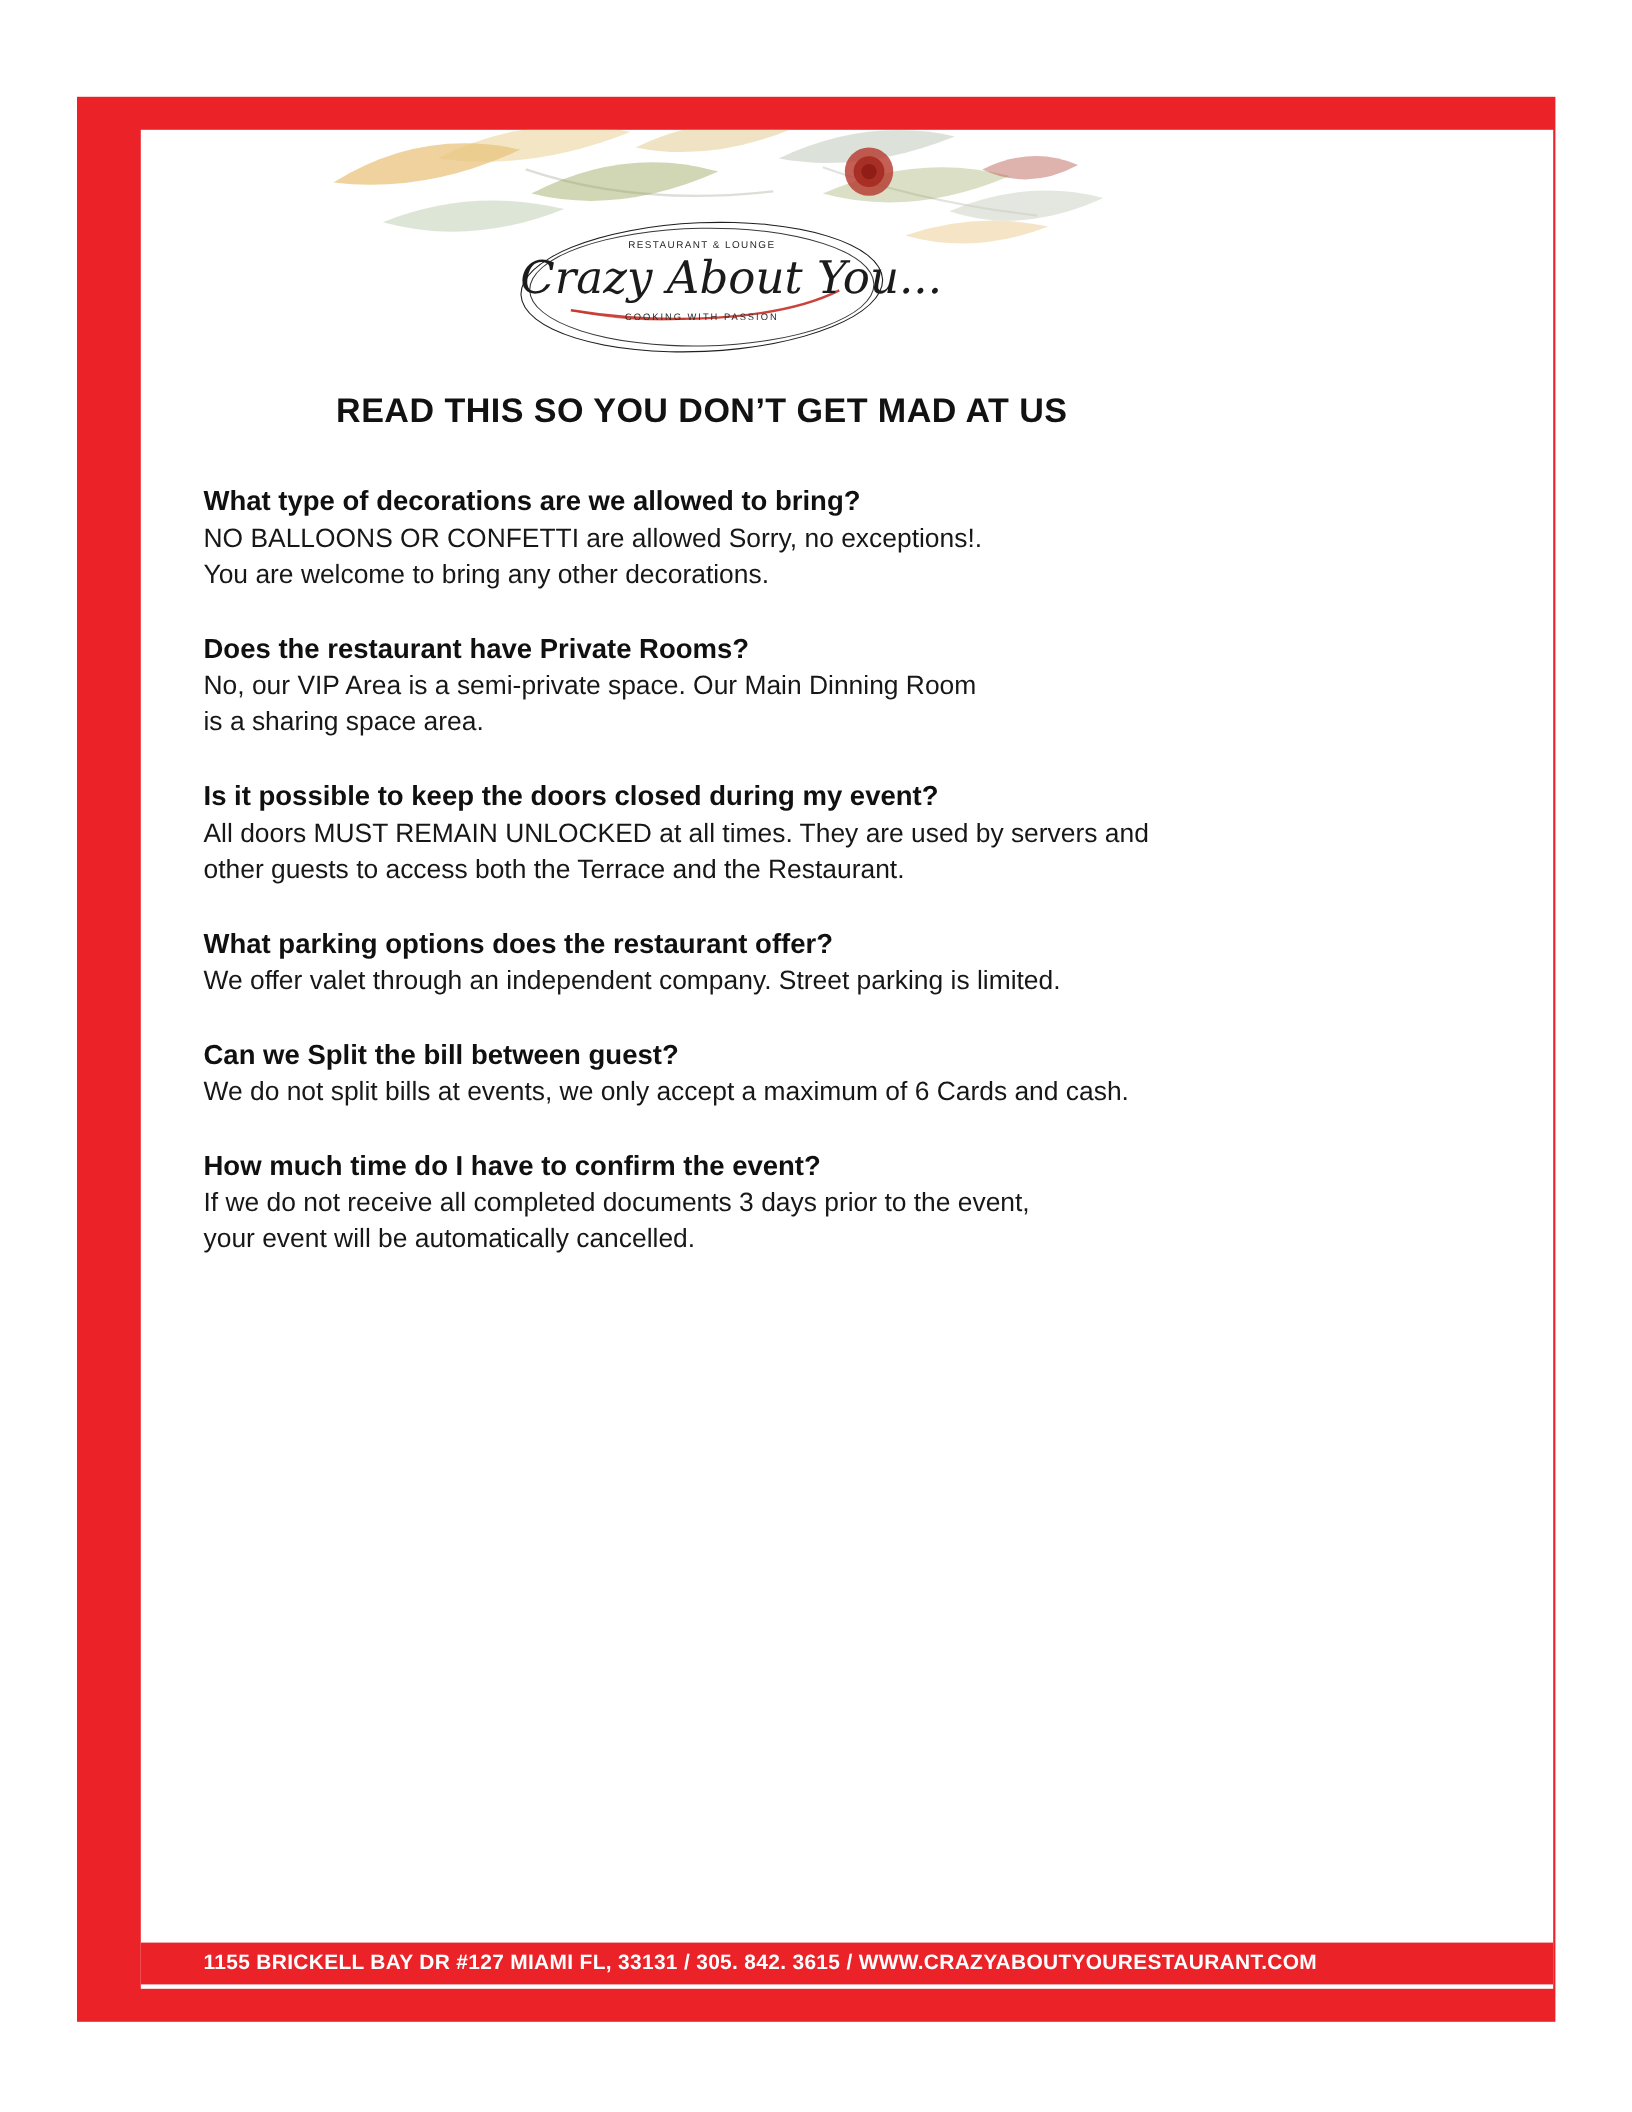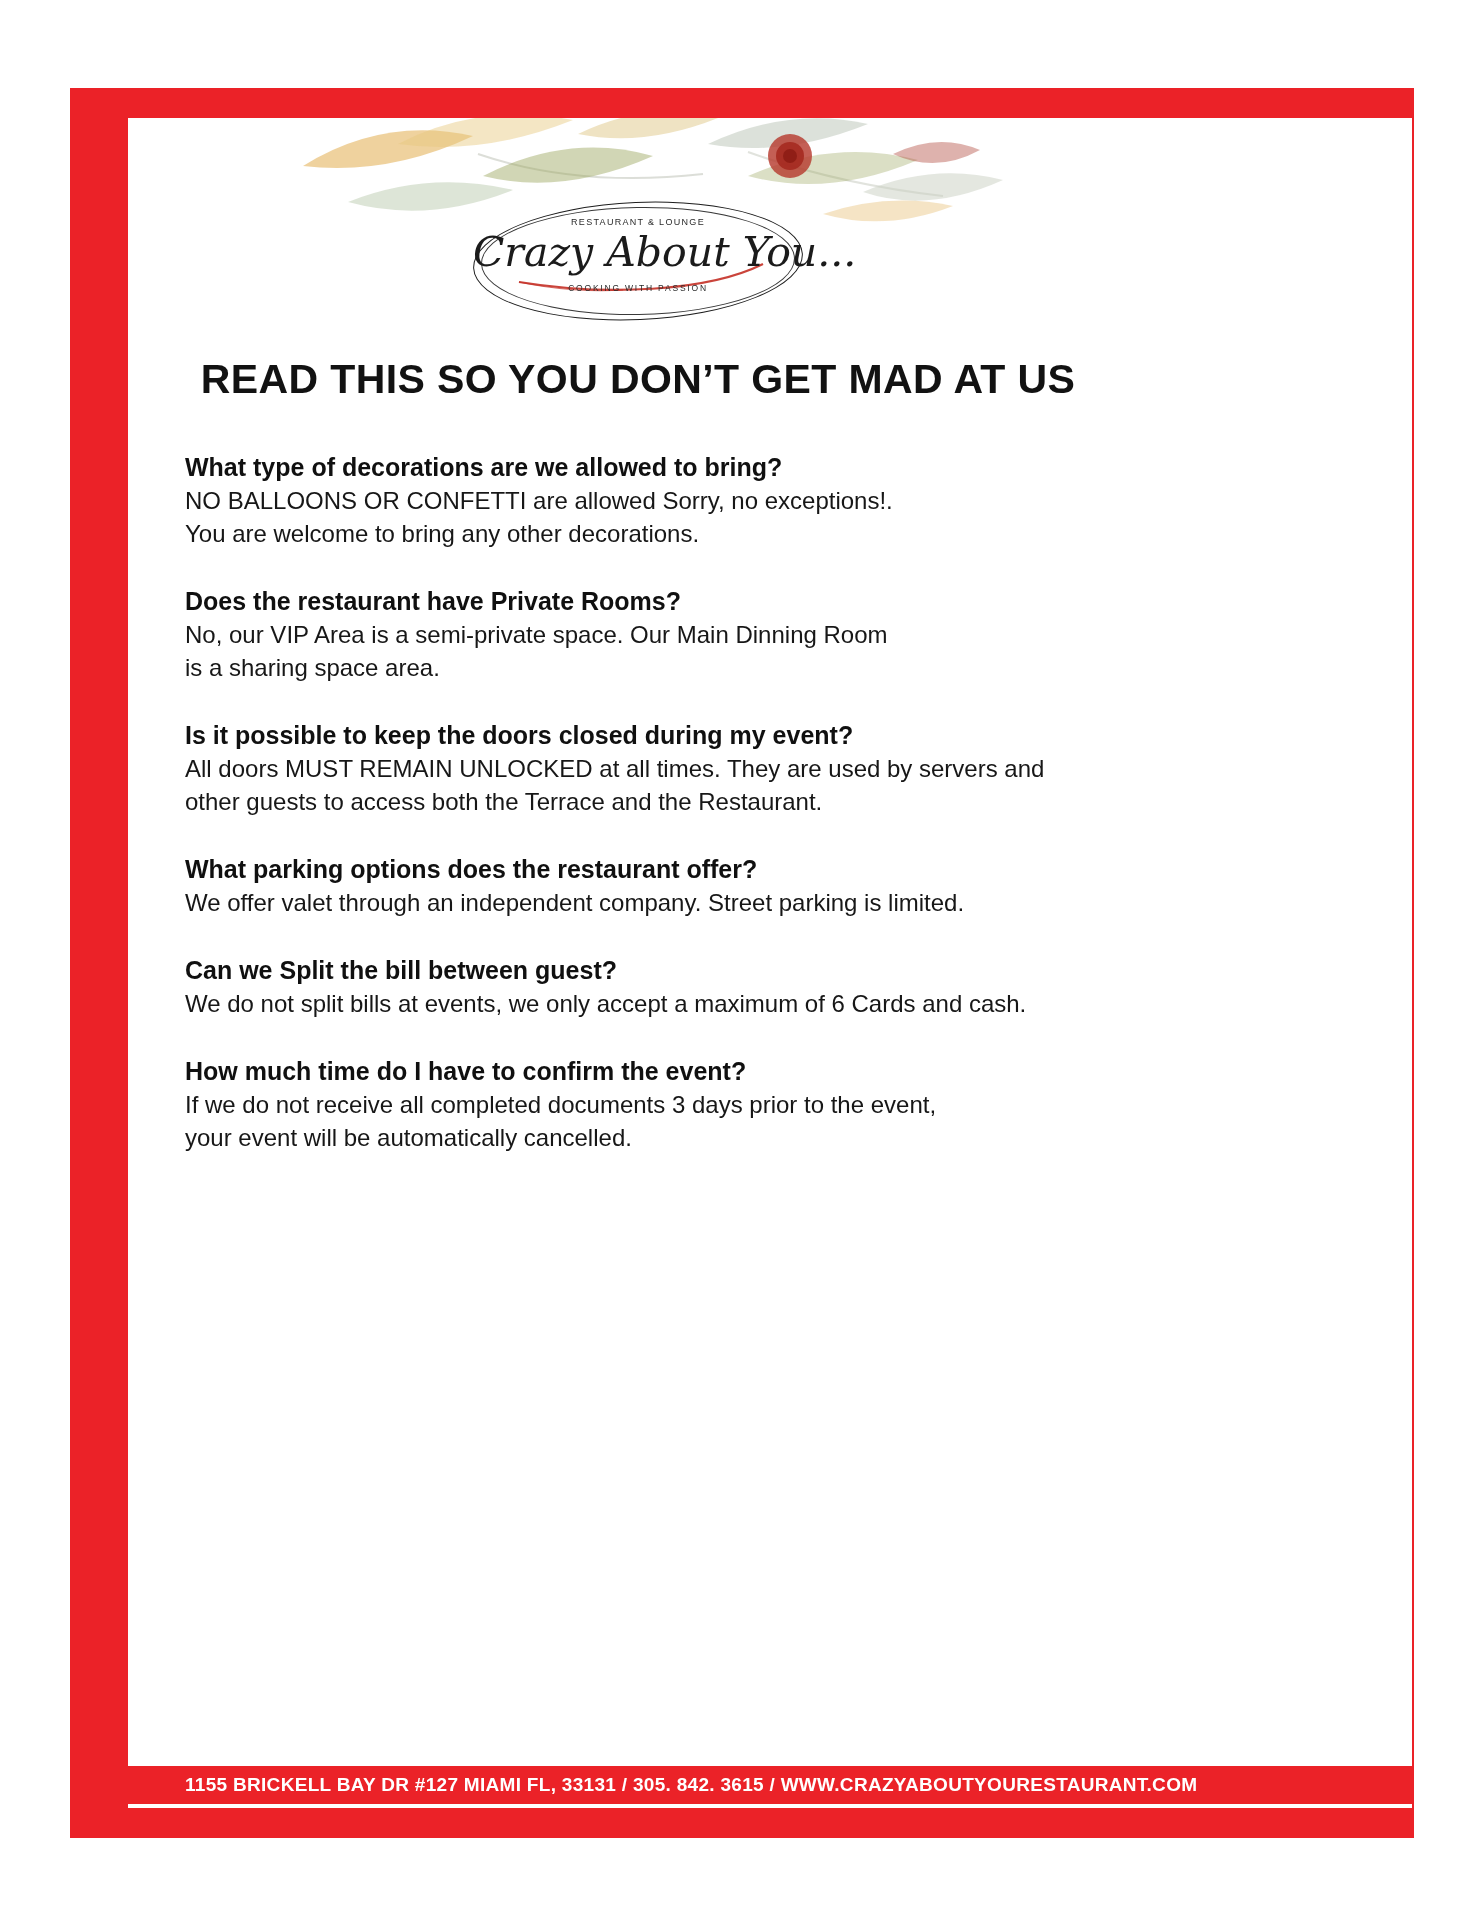--- a/index.html
+++ b/index.html
@@ -23,21 +23,21 @@
   .oval.o-outer { left:0; right:0; top:0; bottom:0; transform:rotate(-2.5deg); }
   .oval.o-inner { left:8px; right:8px; top:5px; bottom:5px; border-width:1px; border-color:#3a3a3a; transform:rotate(-1deg); }
   .logo-text { position:absolute; left:0; right:0; top:0; bottom:0; text-align:center; }
   .logo-top { margin-top:15px; font-size:9px; letter-spacing:1.3px; color:#2a2a2a; }
   .logo-script { font-family:"DejaVu Serif", serif; font-style:italic; font-size:41px;
                  color:#1b1b1b; margin-top:1px; white-space:nowrap; }
   .swoosh { position:absolute; left:22px; top:50px; width:286px; height:44px; }
   .logo-bottom { font-size:8.5px; letter-spacing:1.8px; color:#2a2a2a; margin-top:7px; }
 
   
-  .title { margin:36px 0 0 0; text-align:center; font-size:41px; font-weight:bold;
+  .title { margin:36px 0 0 0; text-align:center; font-size:31px; font-weight:bold;
            color:#121212; letter-spacing:0.4px; }
 
   
   .faqs { margin-top:48px; }
   .faq { margin-bottom:35px; }
   .faq h3 { margin:0; font-size:25px; line-height:33px; font-weight:bold; color:#101010; }
   .faq p  { margin:0; font-size:24px; line-height:33px; font-weight:normal; color:#171717;
             white-space:pre-line; }
 
   

